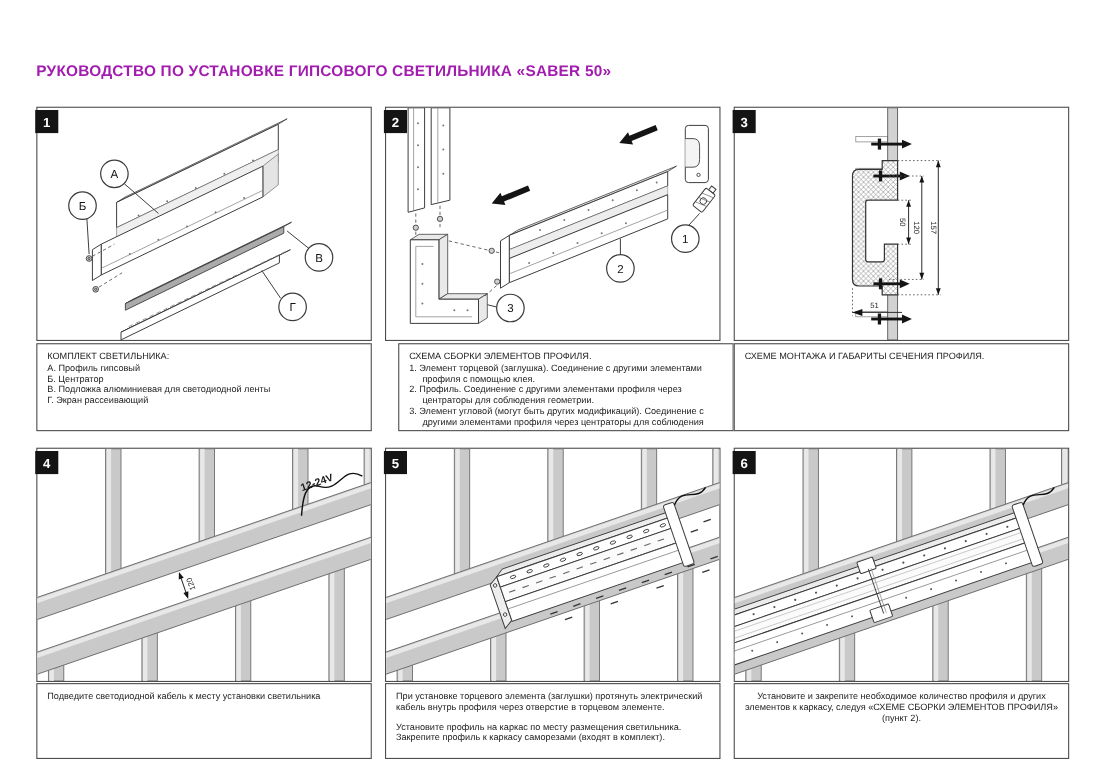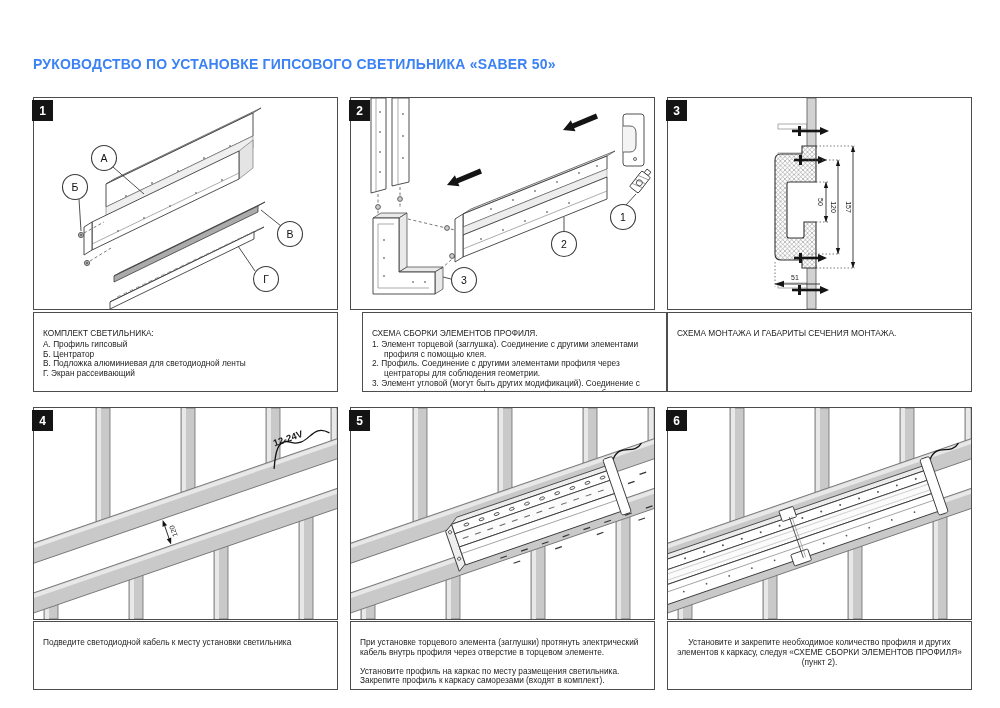--- a/index.html
+++ b/index.html
@@ -1,20 +1,20 @@
 <!DOCTYPE html>
 <html><head>
 <meta charset="utf-8">
 <style>
   html,body{margin:0;padding:0;background:#fff;}
   body{font-family:"Liberation Sans","DejaVu Sans",sans-serif;color:#1c1c1c;}
   .page{position:relative;width:1000px;height:708px;background:#fff;overflow:hidden;}
-  .doc-title{position:absolute;left:33px;top:56px;font-size:14px;font-weight:bold;letter-spacing:.2px;color:#3b82f6;white-space:nowrap;}
+  .doc-title{position:absolute;left:33px;top:56px;font-size:14px;font-weight:bold;letter-spacing:.2px;color:#a21caf;white-space:nowrap;}
   .panel-fig{position:absolute;width:305px;height:213px;border:1px solid #4d4d4d;background:#fff;box-sizing:border-box;}
-  .panel-cap{position:absolute;width:305px;border:1px solid #4d4d4d;background:#fff;box-sizing:border-box;padding:16px 9px;font-size:8.3px;line-height:1.18;overflow:hidden;}
+  .panel-cap{position:absolute;width:305px;border:1px solid #4d4d4d;background:#fff;box-sizing:border-box;padding:6px 9px;font-size:8.3px;line-height:1.18;overflow:hidden;}
   .badge{position:absolute;left:-2px;top:2px;width:21px;height:21px;background:#141414;color:#fff;font-size:12px;font-weight:bold;display:flex;align-items:center;justify-content:center;z-index:5;}
   .figsvg{position:absolute;left:0;top:0;width:100%;height:100%;}
   .cap-title{margin:0 0 1px 0;}
   .cap-item{margin:0;}
   .cap-hang{padding-left:12px;text-indent:-12px;}
   .cap-para{margin:0 0 9px 0;}
   .cap-para:last-child{margin-bottom:0;}
   svg{font-family:"Liberation Sans","DejaVu Sans",sans-serif;}
   svg .ol{fill:#fff;stroke:#3c3c3c;stroke-width:.9;}
   svg .topf{fill:#e9e9e9;stroke:#3c3c3c;stroke-width:.7;}
@@ -274,21 +274,21 @@
         <line class="diml" x1="107" y1="186" x2="152" y2="186"></line>
         <polygon class="blk" points="107,186 116,182.8 116,189.2"></polygon>
         <text class="dimt" text-anchor="middle" transform="translate(150,104) rotate(90)">50</text>
         <text class="dimt" text-anchor="middle" transform="translate(163,109) rotate(90)">120</text>
         <text class="dimt" text-anchor="middle" transform="translate(178,109) rotate(90)">157</text>
         <text class="dimt" text-anchor="middle" x="127" y="182">51</text>
       </g>
     </svg>
   </div>
   <div class="panel-cap" style="left:667px;top:312px;height:80px;">
-    <div class="cap-title">СХЕМА МОНТАЖА И ГАБАРИТЫ СЕЧЕНИЯ МОНТАЖА.</div>
+    <div class="cap-title">СХЕМЕ МОНТАЖА И ГАБАРИТЫ СЕЧЕНИЯ ПРОФИЛЯ.</div>
   </div>
 
   <div class="panel-fig" style="left:33px;top:407px;">
     <div class="badge">4</div>
     <svg class="figsvg" viewBox="0 0 303 211">
       <defs>
         <clipPath id="ct4">
             <rect transform="rotate(-19 152 106)" x="-200" y="-320" width="720" height="404"></rect>
           </clipPath>
         <clipPath id="cb4">

